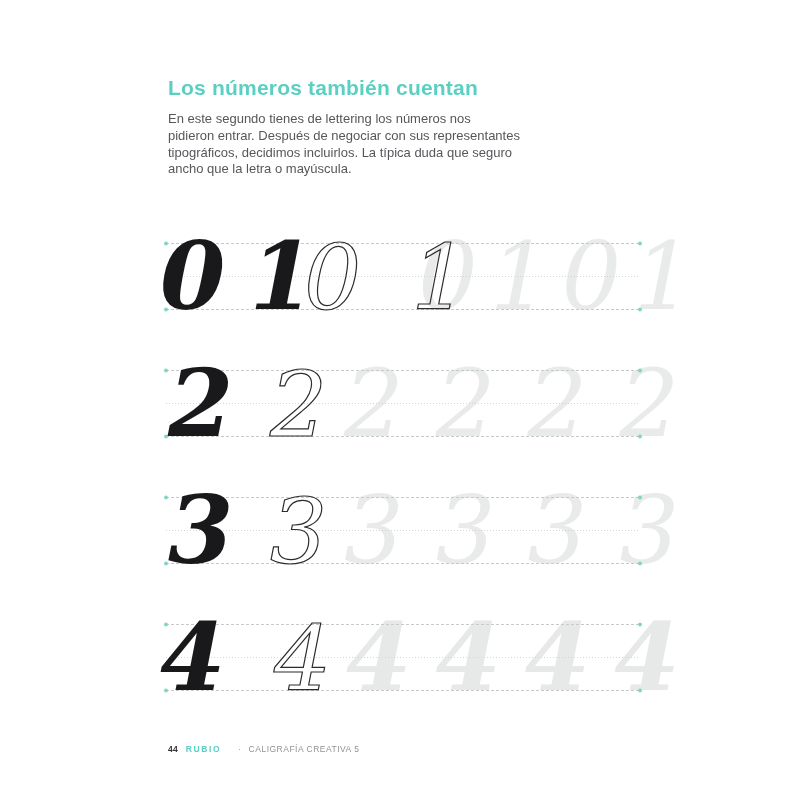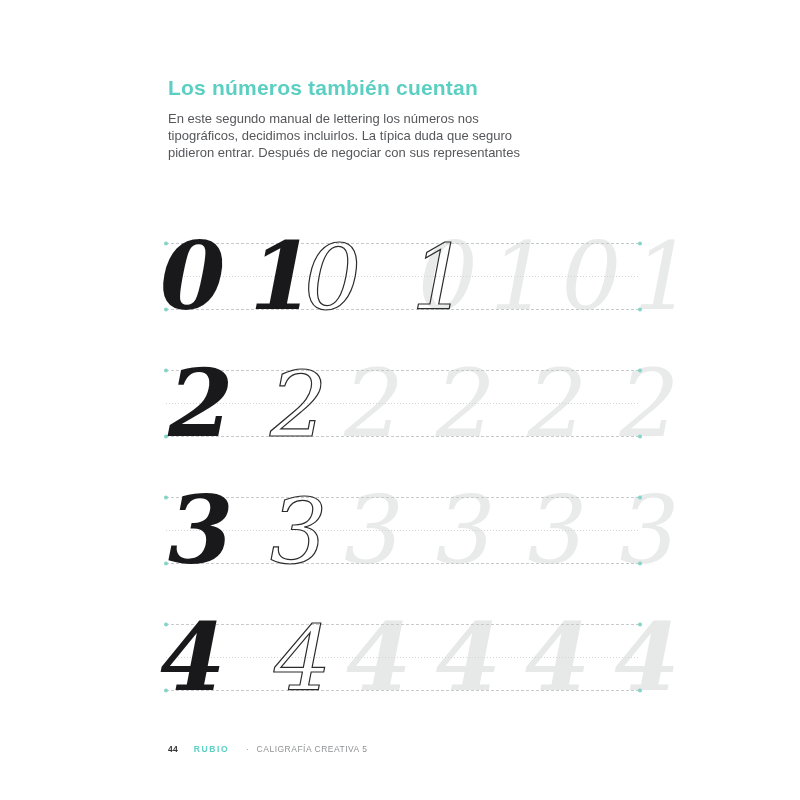--- a/index.html
+++ b/index.html
@@ -98,42 +98,43 @@
     top: 744px;
     font-size: 8.5px;
     color: #909294;
     letter-spacing: 0.5px;
     display: flex;
     align-items: baseline;
   }
   .footer .page-number {
     font-weight: 700;
     color: #323335;
-    margin-right: 16px;
+    margin-right: 8px;
     letter-spacing: 0.2px;
   }
   .footer .brand {
     font-weight: 700;
     color: #5ccfc3;
     letter-spacing: 1.6px;
     margin-right: 17px;
   }
   .footer .separator { margin-right: 7px; }
 </style>
 </head>
 <body>
 
 <div class="page">
 
   <h1 class="page-title">Los números también cuentan</h1>
 
   <div class="intro">
-    <div>En este segundo manual de lettering los números nos</div>
+    <div>En este segundo tienes de lettering los números nos</div>
+    <div>pidieron entrar. Después de negociar con sus representantes</div>
     <div>tipográficos, decidimos incluirlos. La típica duda que seguro</div>
-    <div>pidieron entrar. Después de negociar con sus representantes</div>
+    <div>ancho que la letra o mayúscula.</div>
   </div>
 
   <div class="practice-row row-0">
     <svg width="474" height="67">
       <text class="num-ghost" x="252" y="66" style="letter-spacing:12px">0101</text>
       <line class="gl-dashed" x1="0" y1="0.5" x2="474" y2="0.5"></line>
       <line class="gl-dotted" x1="0" y1="33.5" x2="474" y2="33.5"></line>
       <line class="gl-dashed" x1="0" y1="66.5" x2="474" y2="66.5"></line>
       <circle class="guide-tick" cx="0" cy="0.5" r="2"></circle>
       <circle class="guide-tick" cx="474" cy="0.5" r="2"></circle>

